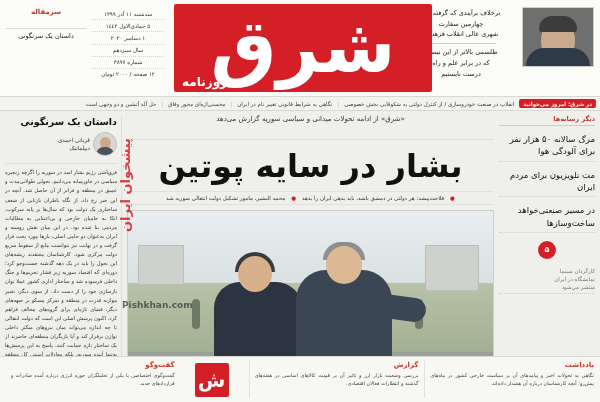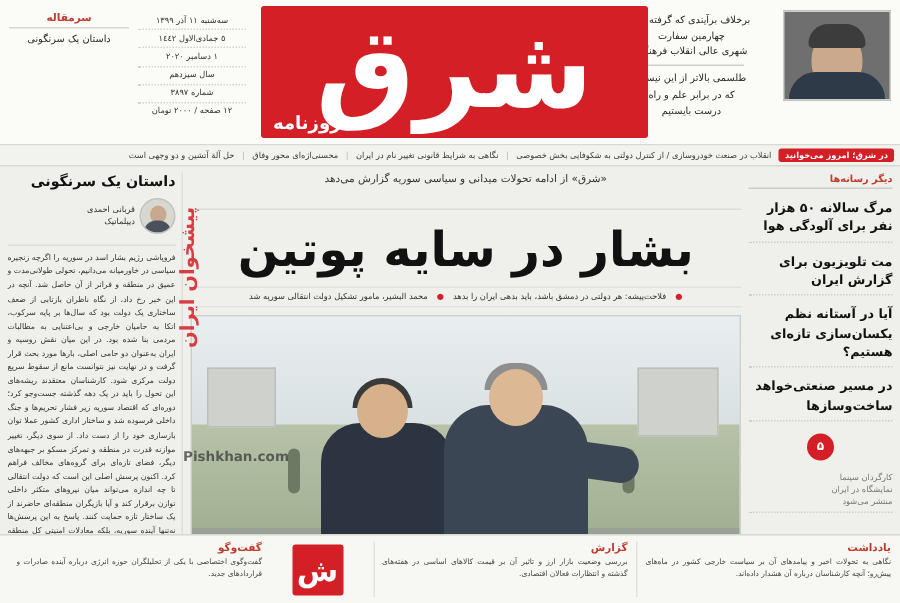--- a/index.html
+++ b/index.html
@@ -116,21 +116,21 @@
   .meta-box .row{border-bottom:1px dotted #d4d4ce;padding:0.5px 0;}
   .meta-box .row:last-child{border-bottom:none;}
   
   .left-head{
     position:absolute;
     top:8px;left:6px;
     width:80px;
     text-align:center;
   }
   .left-head .title{
-    font-size:7px;color:#c0392b;font-weight:bold;border-bottom:1px solid #d8d8d2;padding-bottom:2px;
+    font-size:7px;color:#c0392b;font-weight:bold;border-bottom:1px solid #d8d8d2;padding-bottom:12px;
   }
   .left-head .sub{
     font-size:6.5px;color:#222;margin-top:3px;line-height:1.5;
   }
   
   .ticker{
     position:relative;
     height:13px;
     background:#f2f2ee;
     border-bottom:1px solid #d8d8d2;
@@ -163,21 +163,21 @@
     gap:4px;
   }
   .col-right-head{
     font-size:6.5px;color:#c0392b;font-weight:bold;border-bottom:1px solid #ccc;padding-bottom:2px;text-align:right;
   }
   .brief{
     border-bottom:1px dotted #d0d0ca;
     padding:3px 0;
   }
   .brief .h{
-    font-size:8.5px;font-weight:bold;color:#111;line-height:1.45;text-align:right;
+    font-size:8.5px;font-weight:normal;color:#111;line-height:1.45;text-align:right;
   }
   .brief .k{
     font-size:5.5px;color:#777;margin-top:2px;text-align:right;
   }
   .numcircle{
     width:18px;height:18px;border-radius:50%;
     background:#d41f26;color:#fff;font-size:8px;font-weight:bold;
     display:flex;align-items:center;justify-content:center;
     margin:4px auto 0 auto;
   }
@@ -361,25 +361,21 @@
 
     <div class="col-right">
       <div class="col-right-head">دیگر رسانه‌ها</div>
 
       <div class="brief">
         <div class="h">مرگ سالانه ۵۰ هزار نفر
 برای آلودگی هوا</div>
       </div>
       <div class="brief">
         <div class="h">مت تلویزیون
-برای گزارش ایران</div>
-      </div>
-      <div class="brief">
-        <div class="h">آیا در آستانه نظم
-یکسان‌سازی تازه‌ای هستیم؟</div>
+برای مردم ایران</div>
       </div>
       <div class="brief">
         <div class="h">در مسیر صنعتی‌خواهد
 ساخت‌وسازها</div>
       </div>
 
       <div class="numcircle">۵</div>
 
       <div class="brief">
         <div class="k">کارگردان سینما</div>

